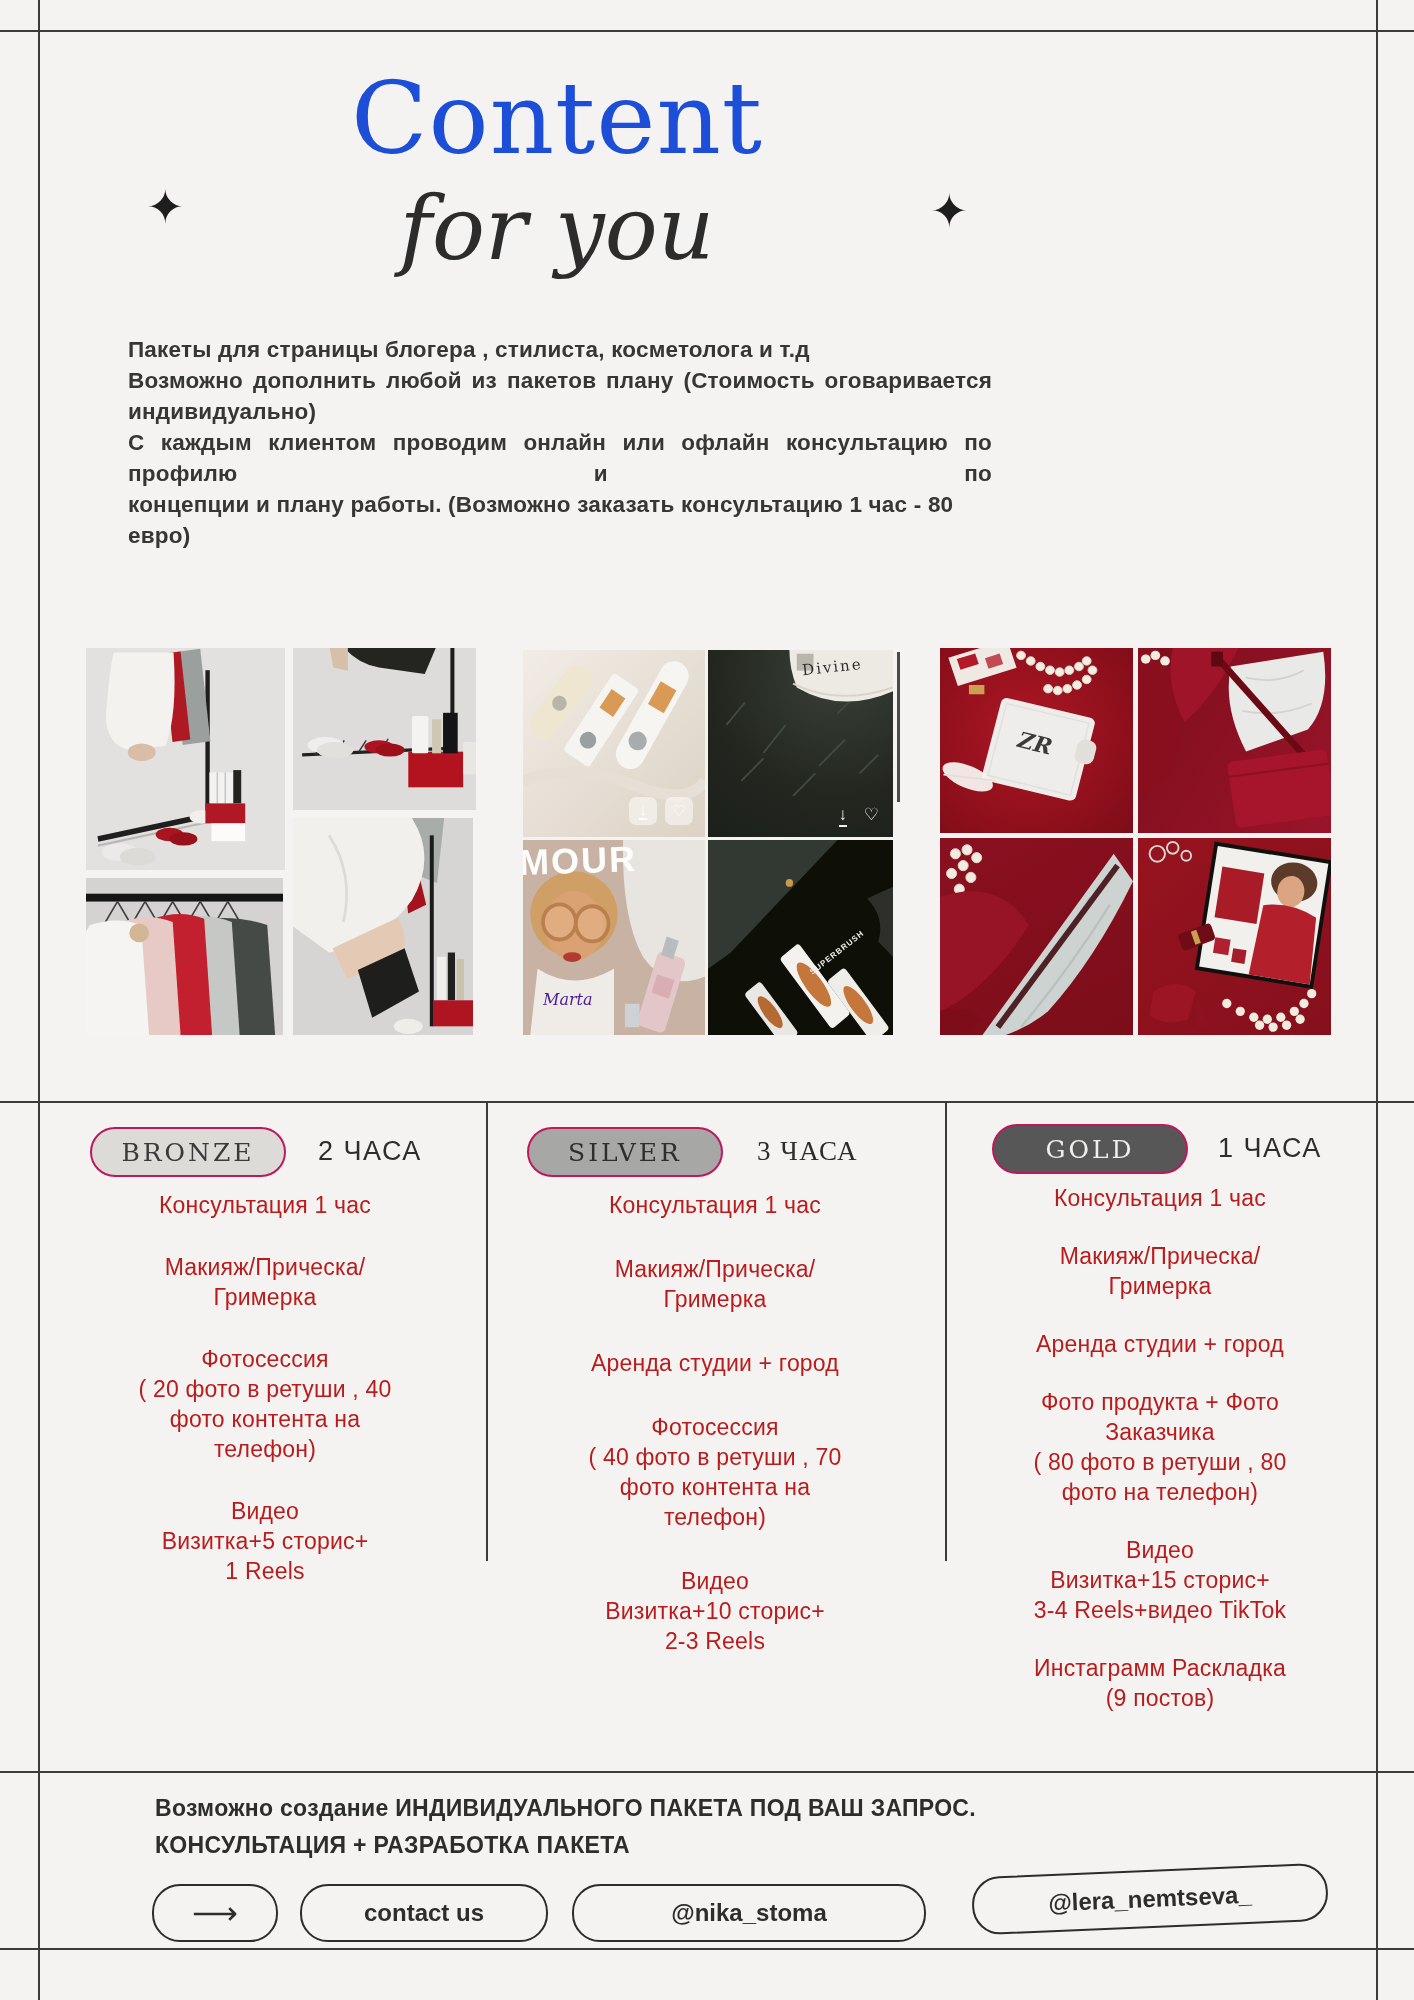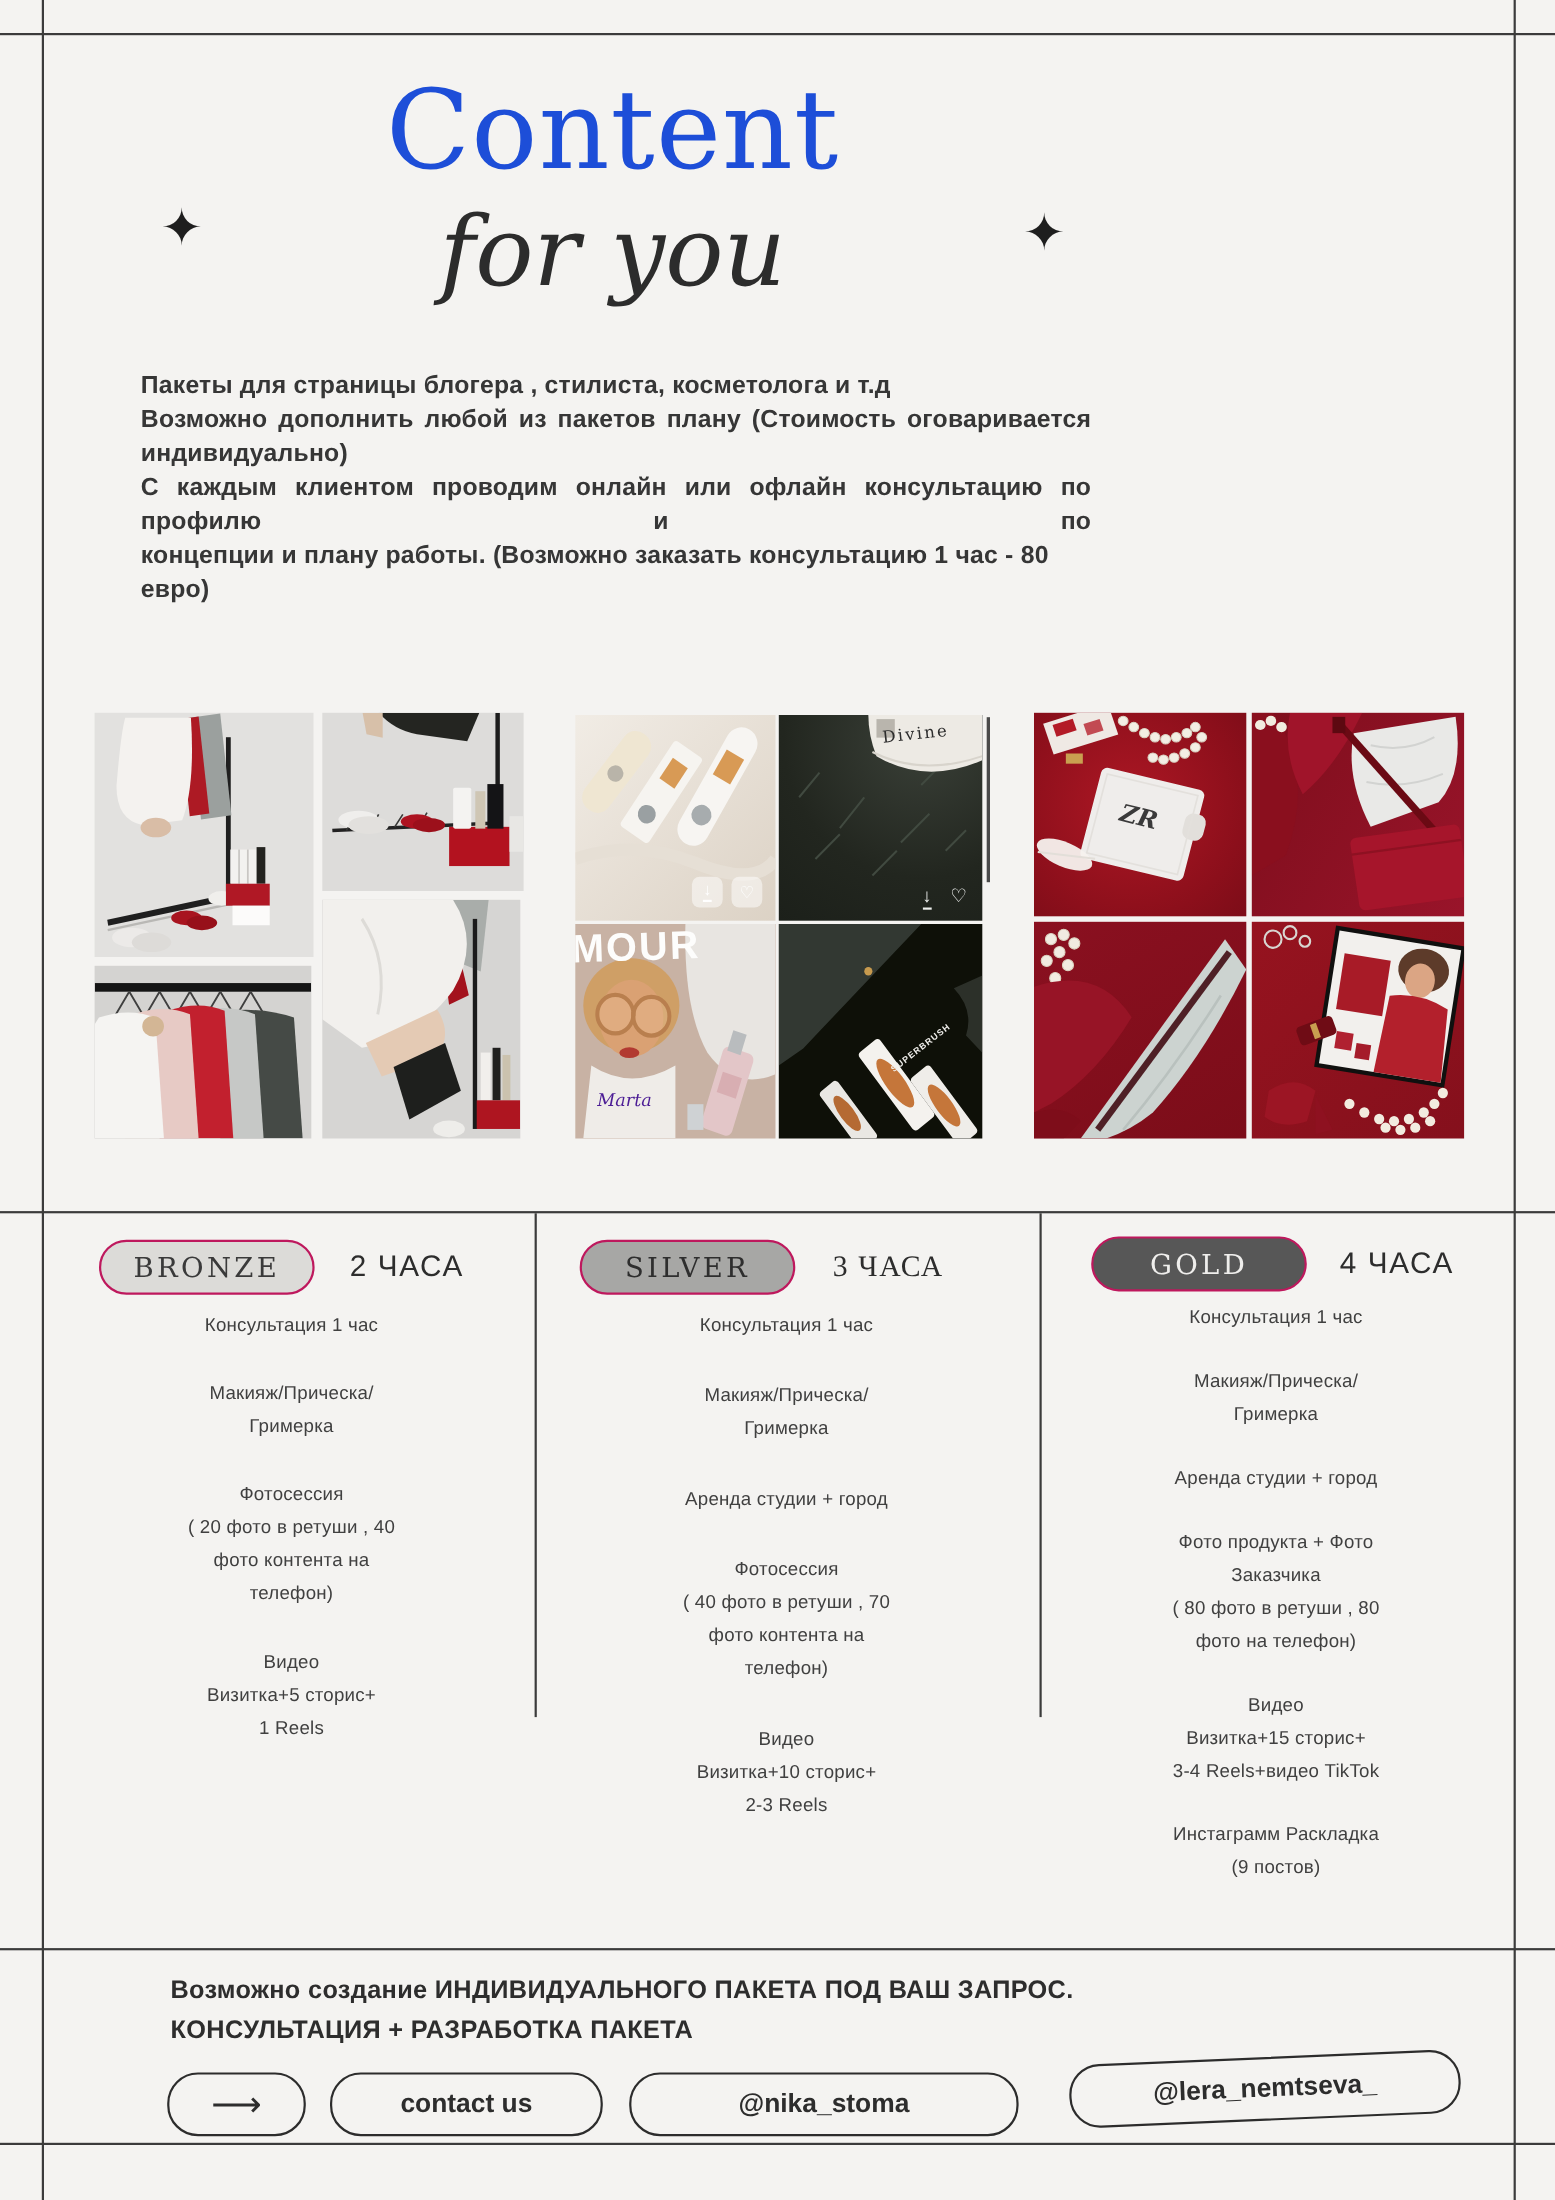--- a/index.html
+++ b/index.html
@@ -28,21 +28,21 @@
            display:flex;align-items:center;justify-content:center;color:#fff;font-size:15px;}
   .dl{border-bottom:2px solid currentColor;line-height:1;padding-bottom:1px;}
   .plainicon{position:absolute;color:#eef0ee;font-size:17px;}
 
   
   .badge{position:absolute;width:192px;height:46px;border:2px solid #be185d;border-radius:25px;
          display:flex;align-items:center;justify-content:center;
          font-family:"DejaVu Serif",serif;font-size:25px;letter-spacing:3px;}
   .dur{position:absolute;font-size:27px;color:#2d2d2d;letter-spacing:1.5px;}
   .pkg-col{position:absolute;display:flex;flex-direction:column;align-items:center;text-align:center;
-           font-size:17px;line-height:30px;color:#404040;white-space:pre-line;letter-spacing:.2px;}
+           font-size:23px;line-height:30px;color:#b91c1c;white-space:pre-line;letter-spacing:.2px;}
 
   
   .foot-note{position:absolute;left:155px;font-weight:bold;font-size:23px;color:#2d2d2d;letter-spacing:.3px;}
   .fpill{position:absolute;height:54px;border:2px solid #2c2c2c;border-radius:28px;background:transparent;
          display:flex;align-items:center;justify-content:center;font-weight:bold;font-size:24px;color:#2d2d2d;
          font-family:"Liberation Sans",sans-serif;cursor:pointer;}
   .arrow-glyph{font-size:32px;font-weight:normal;}
 </style>
 </head>
 <body>
@@ -367,21 +367,21 @@
     <div>Фотосессия
 ( 40 фото в ретуши , 70
 фото контента на
 телефон)</div>
     <div>Видео
 Визитка+10 сторис+
 2-3 Reels</div>
   </div>
 
   <div class="badge" style="left: 992px; top: 1124px; background: rgb(87, 87, 87); color: rgb(239, 238, 236);">GOLD</div>
-  <div class="dur" style="left:1218px;top:1133px;">4 ЧАСА</div>
+  <div class="dur" style="left:1218px;top:1133px;">1 ЧАСА</div>
   <div class="pkg-col" style="left:985px;top:1183px;width:350px;row-gap:28px;">
     <div>Консультация 1 час</div>
     <div>Макияж/Прическа/
 Гримерка</div>
     <div>Аренда студии + город</div>
     <div>Фото продукта + Фото
 Заказчика
 ( 80 фото в ретуши , 80
 фото на телефон)</div>
     <div>Видео

